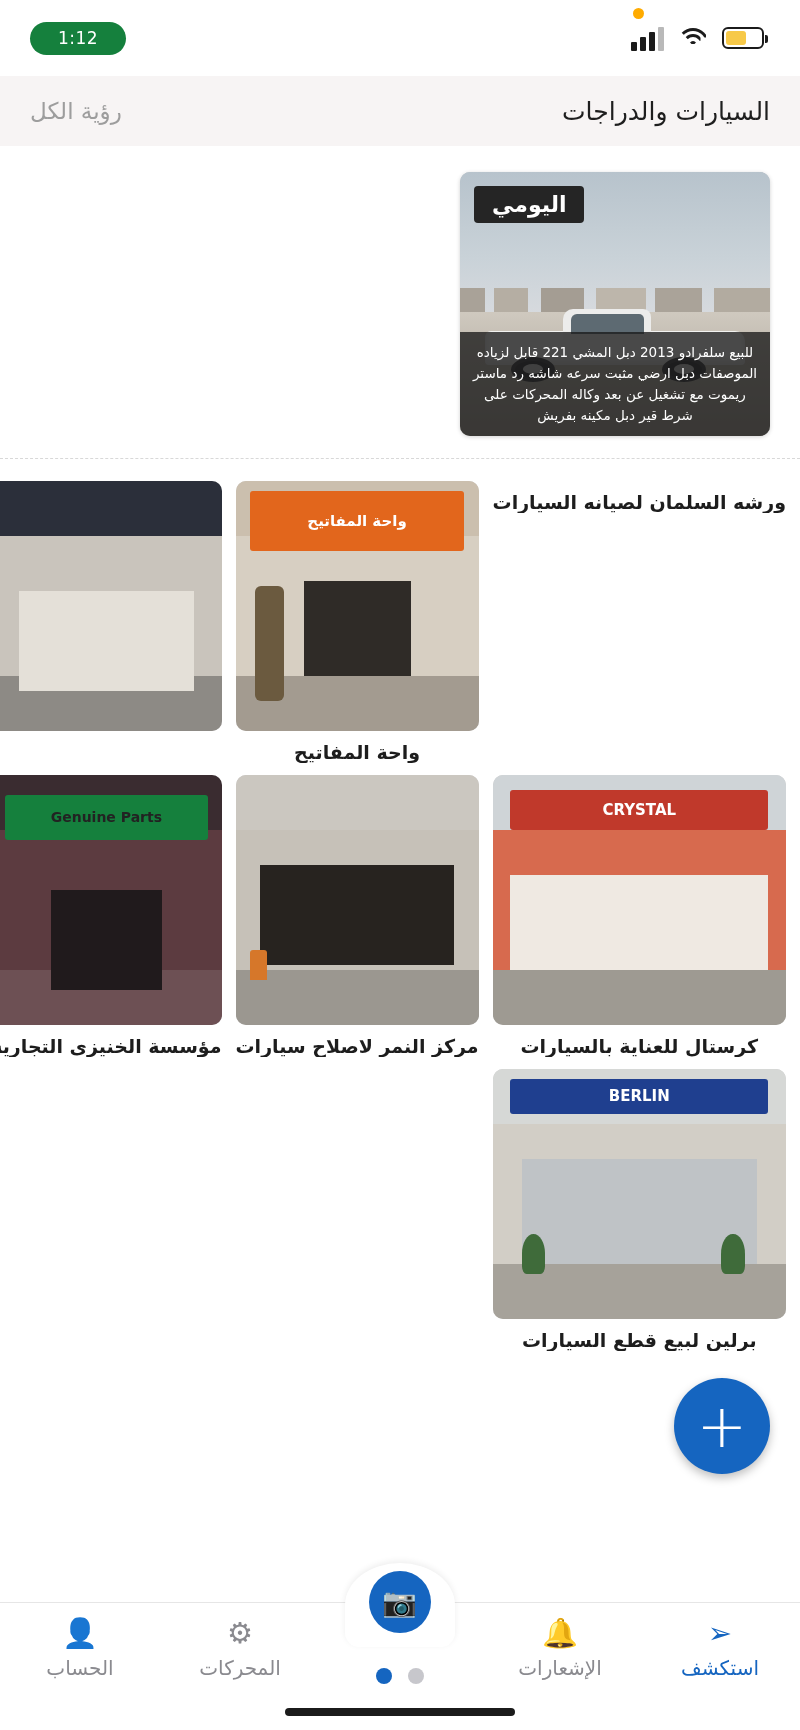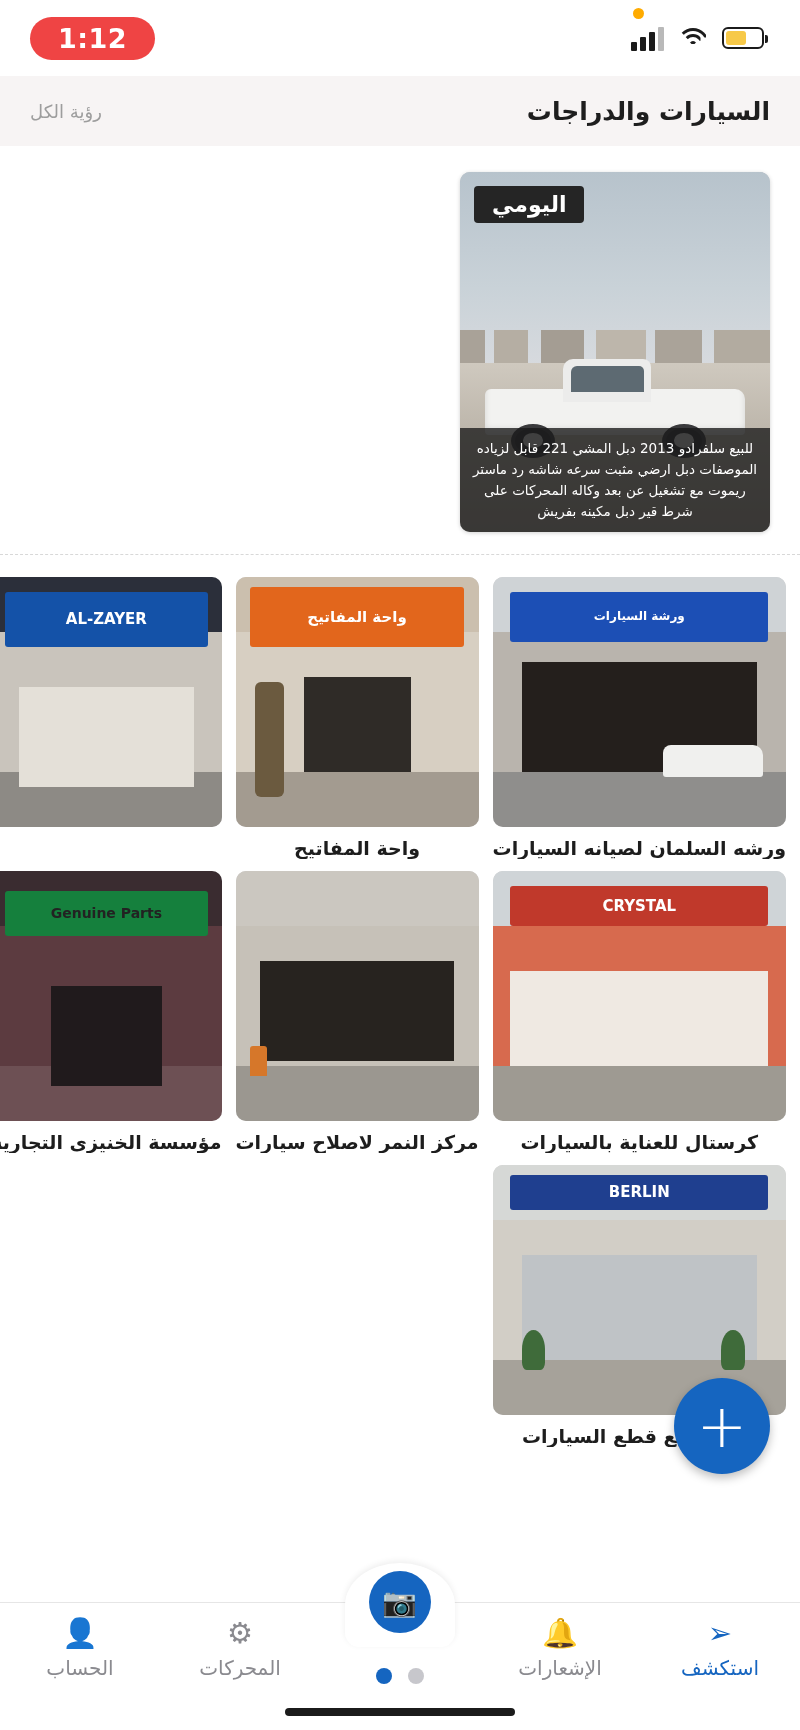--- a/index.html
+++ b/index.html
@@ -25,24 +25,24 @@
     background: #ffffff;
     display: flex;
     align-items: center;
     justify-content: space-between;
     padding: 0 36px 0 30px;
     flex: 0 0 auto;
     direction: ltr;
   }
   .status-left { display: flex; align-items: center; }
   .time-pill {
-    background: #ef4444;
+    background: #15803d;
     color: #ffffff;
-    font-size: 27px;
-    font-weight: bold;
+    font-size: 17px;
+    font-weight: normal;
     border-radius: 24px;
     padding: 8px 28px;
     line-height: 1;
     letter-spacing: .5px;
   }
   .status-right {
     display: flex;
     align-items: center;
     gap: 13px;
     position: relative;
@@ -84,45 +84,45 @@
     height: 70px;
     background: #f7f4f4;
     display: flex;
     align-items: center;
     justify-content: space-between;
     padding: 0 30px;
     flex: 0 0 auto;
   }
   .section-title {
     font-size: 25px;
-    font-weight: bold;
+    font-weight: normal;
     color: #1e1e1e;
   }
   .see-all {
-    font-size: 18px;
+    font-size: 23px;
     color: #9d9d9d;
   }
 
   
   .content {
     flex: 1 1 auto;
     position: relative;
     overflow: hidden;
     background: #ffffff;
   }
 
   
   .featured-wrap {
     padding: 26px 30px 0 0;
     display: flex;
     justify-content: flex-start;
   }
   .featured {
     width: 310px;
-    height: 360px;
+    height: 264px;
     border-radius: 10px;
     overflow: hidden;
     position: relative;
     background: #b9bfc6;
     box-shadow: 0 1px 4px rgba(0,0,0,.18);
   }
   .featured .sky {
     position: absolute; inset: 0 0 46% 0;
     background: linear-gradient(#b7c3cc 0%, #c9d2d8 60%, #d7dade 100%);
   }
@@ -367,30 +367,20 @@
         </div>
         <div class="badge-daily">اليومي</div>
         <div class="featured-caption">للبيع سلفرادو 2013 دبل المشي 221 قابل لزياده الموصفات  دبل ارضي  مثبت سرعه شاشه رد ماستر ريموت مع تشغيل عن بعد وكاله المحركات على شرط قير دبل مكينه بفريش</div>
       </div>
     </div>
 
     <div class="grid">
 
 
       <div class="cell">
-        <div class="thumb">
-          <div class="sf">
-            <div class="sky2" style="background:#cfd3d6"></div>
-            <div class="wall" style="background:#b9b4ad"></div>
-            <div class="road" style="background:#8f8e8c"></div>
-            <div class="sign" style="background:#1c4fb5;font-size:12px">ورشة السيارات</div>
-            <div class="bay" style="top:34%;bottom:22%;background:#241f1c"></div>
-            <div class="car" style="left:58%;bottom:20%;background:#f0f0ee"></div>
-          </div>
-        </div>
         <div class="cell-label">ورشه السلمان لصيانه السيارات</div>
       </div>
 
       <div class="cell">
         <div class="thumb">
           <div class="sf">
             <div class="sky2" style="background:#cbbfae"></div>
             <div class="wall" style="background:#d7cfc2"></div>
             <div class="road" style="background:#a39b90"></div>
             <div class="sign" style="background:#e2661c;top:4%;height:24%">واحة المفاتيح</div>
@@ -401,21 +391,20 @@
         <div class="cell-label">واحة المفاتيح</div>
       </div>
 
 
       <div class="cell">
         <div class="thumb">
           <div class="sf">
             <div class="sky2" style="background:#2b2f3a"></div>
             <div class="wall" style="background:#c9c4bc"></div>
             <div class="road" style="background:#8d8a85"></div>
-            <div class="sign" style="background:#1452a8;top:6%;height:22%">AL-ZAYER</div>
             <div class="door" style="left:12%;right:12%;top:44%;bottom:16%;background:#e4e0d8"></div>
           </div>
         </div>
       </div>
 
       <div class="cell">
         <div class="thumb">
           <div class="sf">
             <div class="sky2" style="background:#cfd4d7"></div>
             <div class="wall" style="background:#d76a4e"></div>

